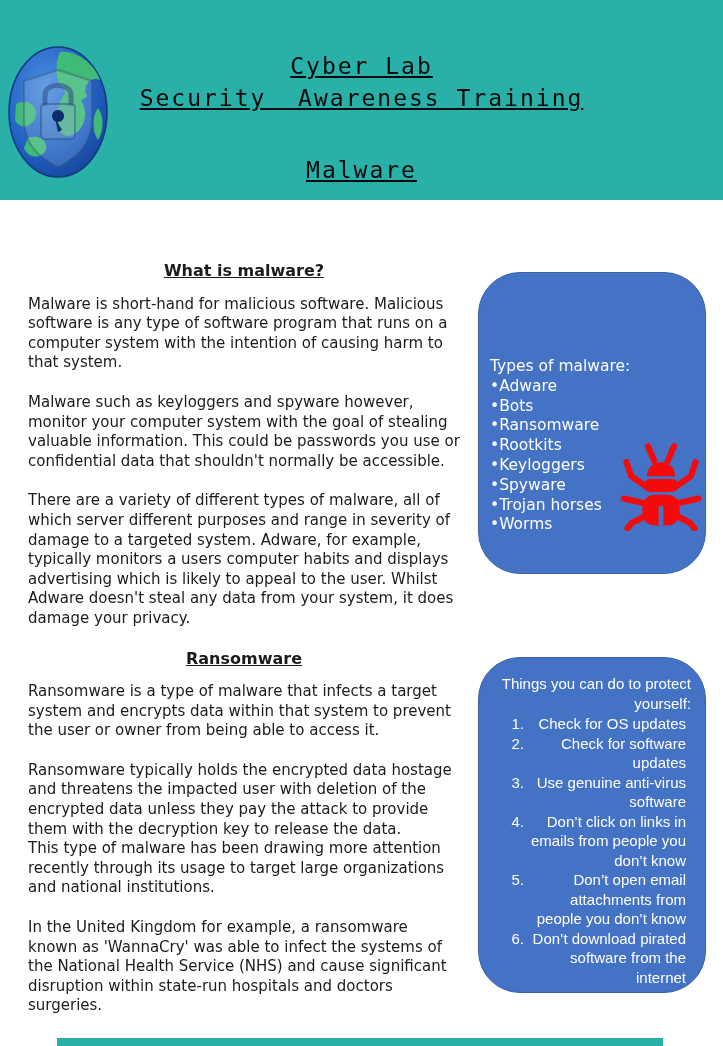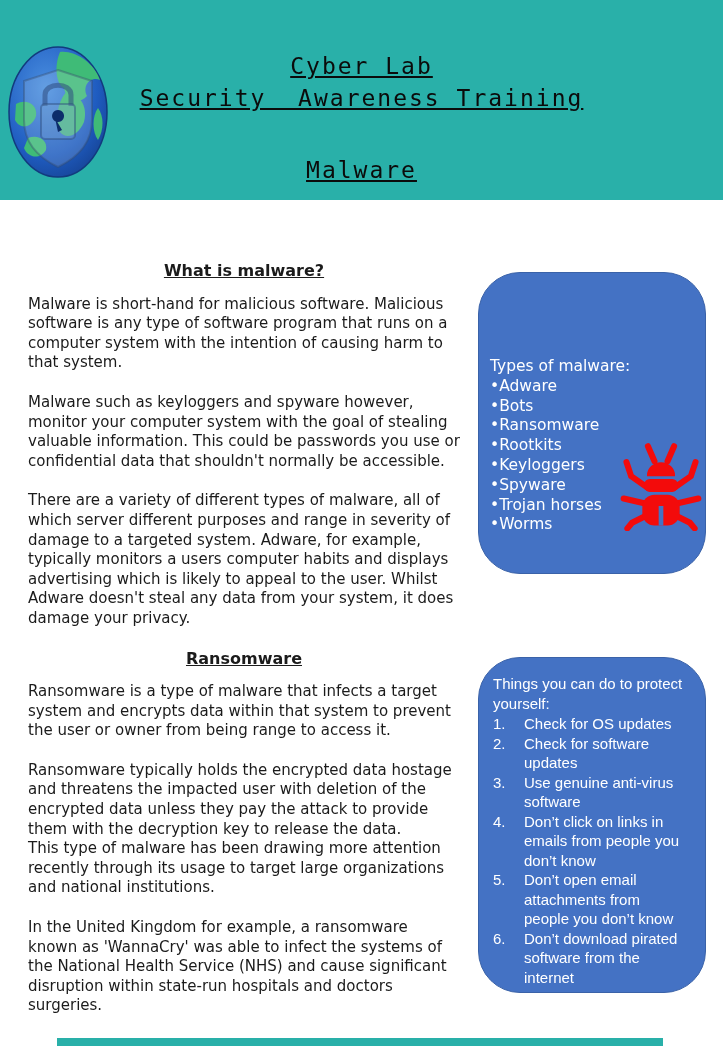--- a/index.html
+++ b/index.html
@@ -24,21 +24,21 @@
   .bluebox{position:absolute;background:#4472c4;border:1.5px solid #3a62a8;border-radius:42px;
            color:#ffffff;box-sizing:border-box;}
   .box-types{left:478px;top:272px;width:228px;height:302px;}
   .box-protect{left:478px;top:657px;width:228px;height:336px;font-family:"Liberation Sans",sans-serif;}
 
   .types-text{position:absolute;left:11px;top:84px;font-size:15.5px;line-height:19.8px;}
   .types-title{margin-bottom:0;}
   .bullet-item{white-space:pre;}
   .bug{position:absolute;left:140px;top:166px;width:84px;height:92px;}
 
-  .protect-inner{position:absolute;left:14px;top:16px;width:198px;font-size:15px;line-height:19.5px;}
+  .protect-inner{position:absolute;left:14px;top:16px;width:198px;font-size:15px;line-height:19.5px;text-align:right;}
   .protect-title{margin-bottom:1px;}
   .plist-row{display:flex;}
   .plist-num{width:31px;flex:none;}
   .plist-text{width:162px;}
 
   
   .footer-bar{position:absolute;left:57px;top:1038px;width:606px;height:8px;background:#29b0a9;}
 </style>
 </head>
 <body>
@@ -71,21 +71,21 @@
       <div class="title-line subtitle-line">Malware</div>
     </div>
   </div>
 
   <div class="article">
     <div class="h-ul">What is malware?</div>
     <div class="para">Malware is short-hand for malicious software. Malicious software is any type of software program that runs on a computer system with the intention of causing harm to that system.</div>
     <div class="para">Malware such as keyloggers and spyware however, monitor your computer system with the goal of stealing valuable information. This could be passwords you use or confidential data that shouldn't normally be accessible.</div>
     <div class="para">There are a variety of different types of malware, all of which server different purposes and range in severity of damage to a targeted system. Adware, for example, typically monitors a users computer habits and displays advertising which is likely to appeal to the user. Whilst Adware doesn't steal any data from your system, it does damage your privacy.</div>
     <div class="h-ul">Ransomware</div>
-    <div class="para">Ransomware is a type of malware that infects a target system and encrypts data within that system to prevent the user or owner from being range to access it.</div>
+    <div class="para">Ransomware is a type of malware that infects a target system and encrypts data within that system to prevent the user or owner from being able to access it.</div>
     <div class="para">Ransomware typically holds the encrypted data hostage and threatens the impacted user with deletion of the encrypted data unless they pay the attack to provide them with the decryption key to release the data.
 This type of malware has been drawing more attention recently through its usage to target large organizations and national institutions.</div>
     <div class="para">In the United Kingdom for example, a ransomware known as 'WannaCry' was able to infect the systems of the National Health Service (NHS) and cause significant disruption within state-run hospitals and doctors surgeries.</div>
   </div>
 
   <div class="bluebox box-types">
     <div class="types-text">
       <div class="types-title">Types of malware:</div>
       <div class="bullet-item"><span>•</span><span>Adware</span></div>
       <div class="bullet-item"><span>•</span><span>Bots</span></div>

